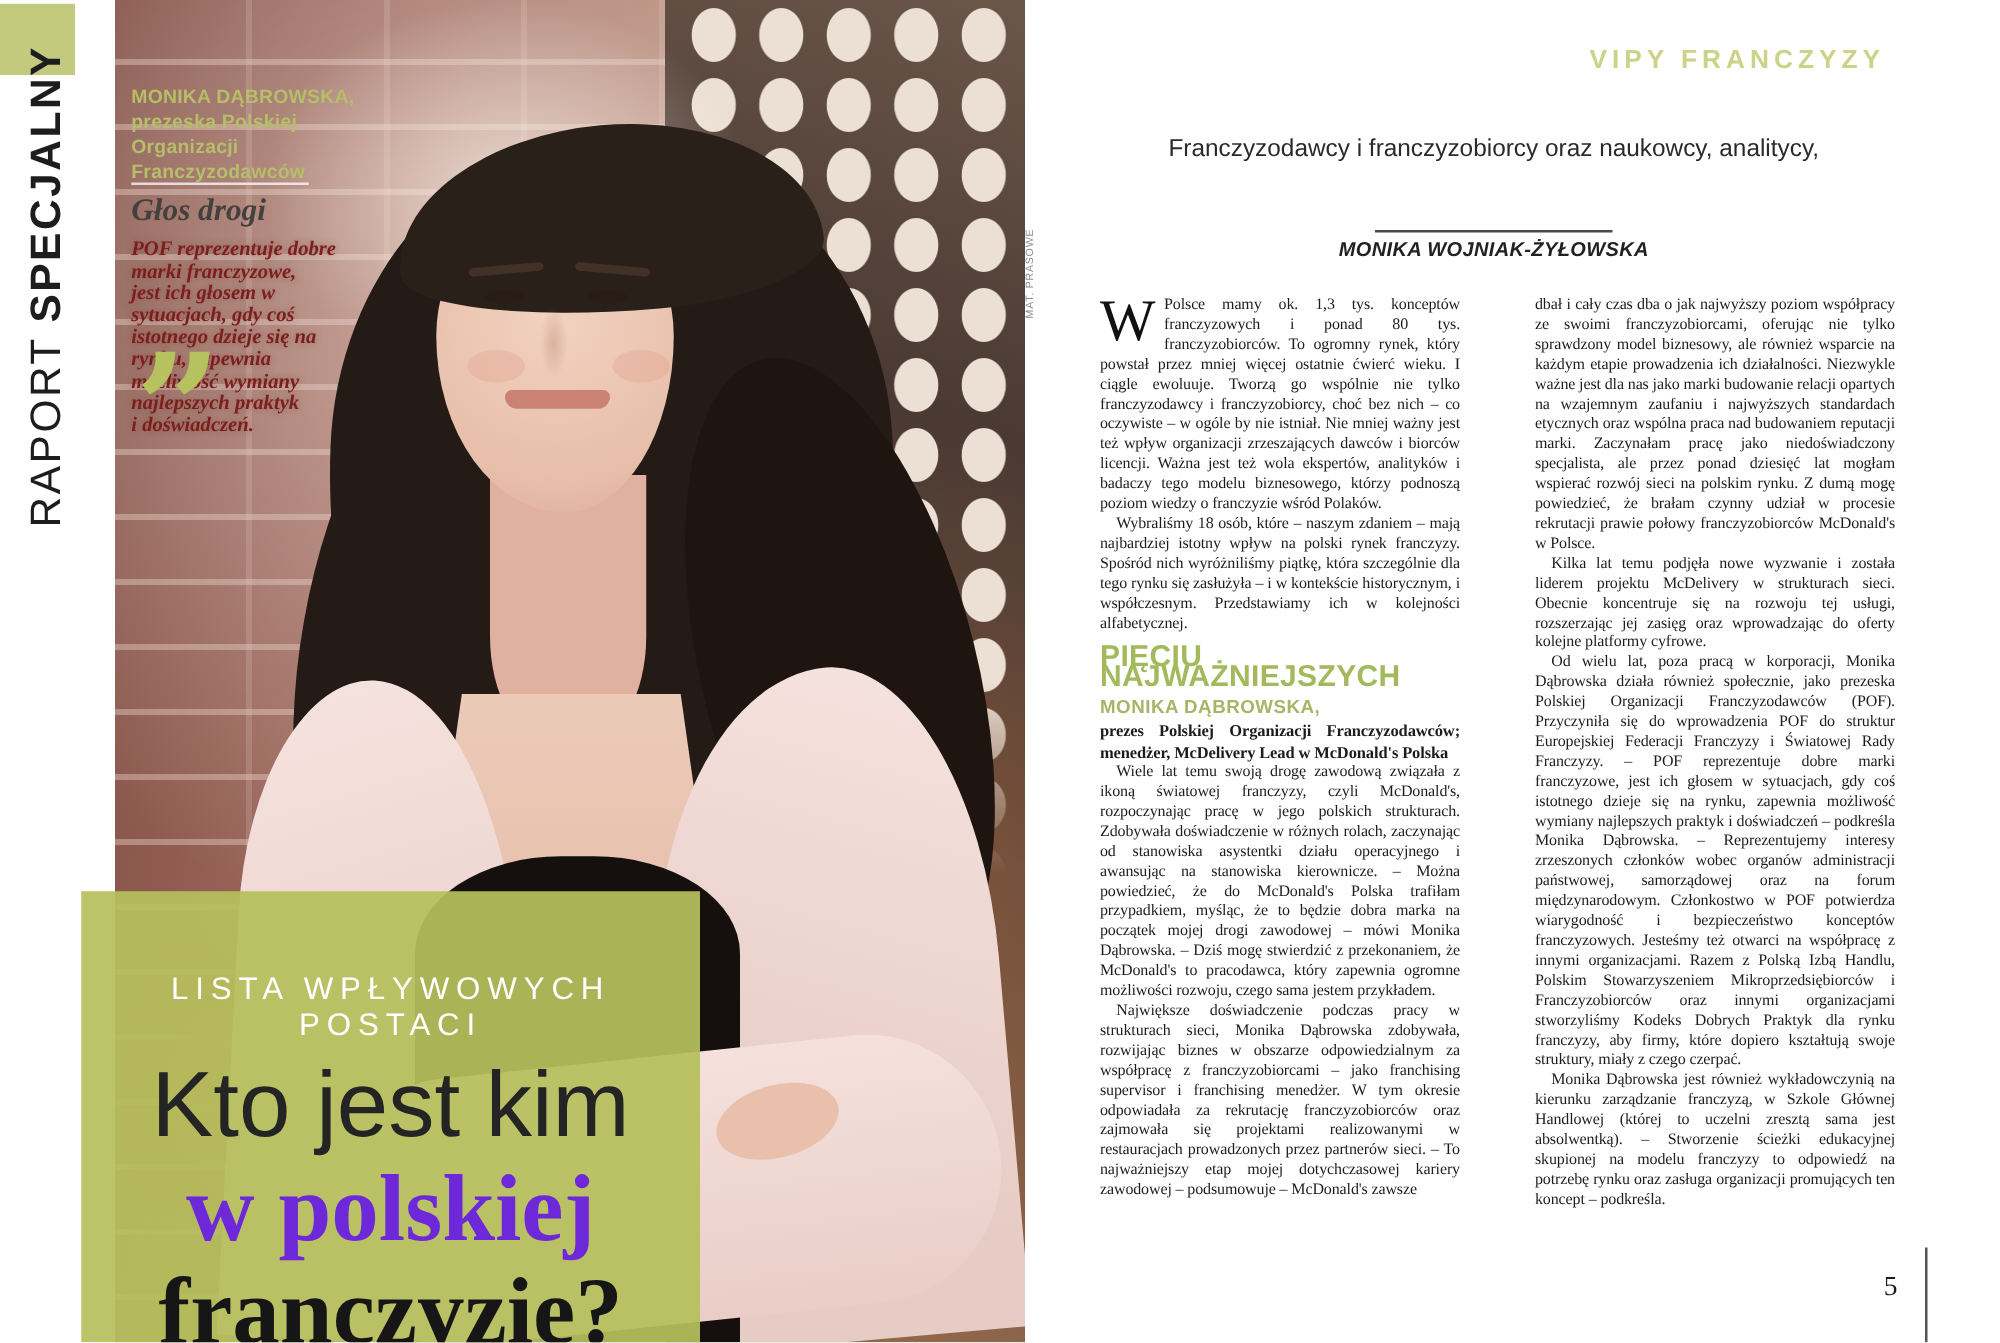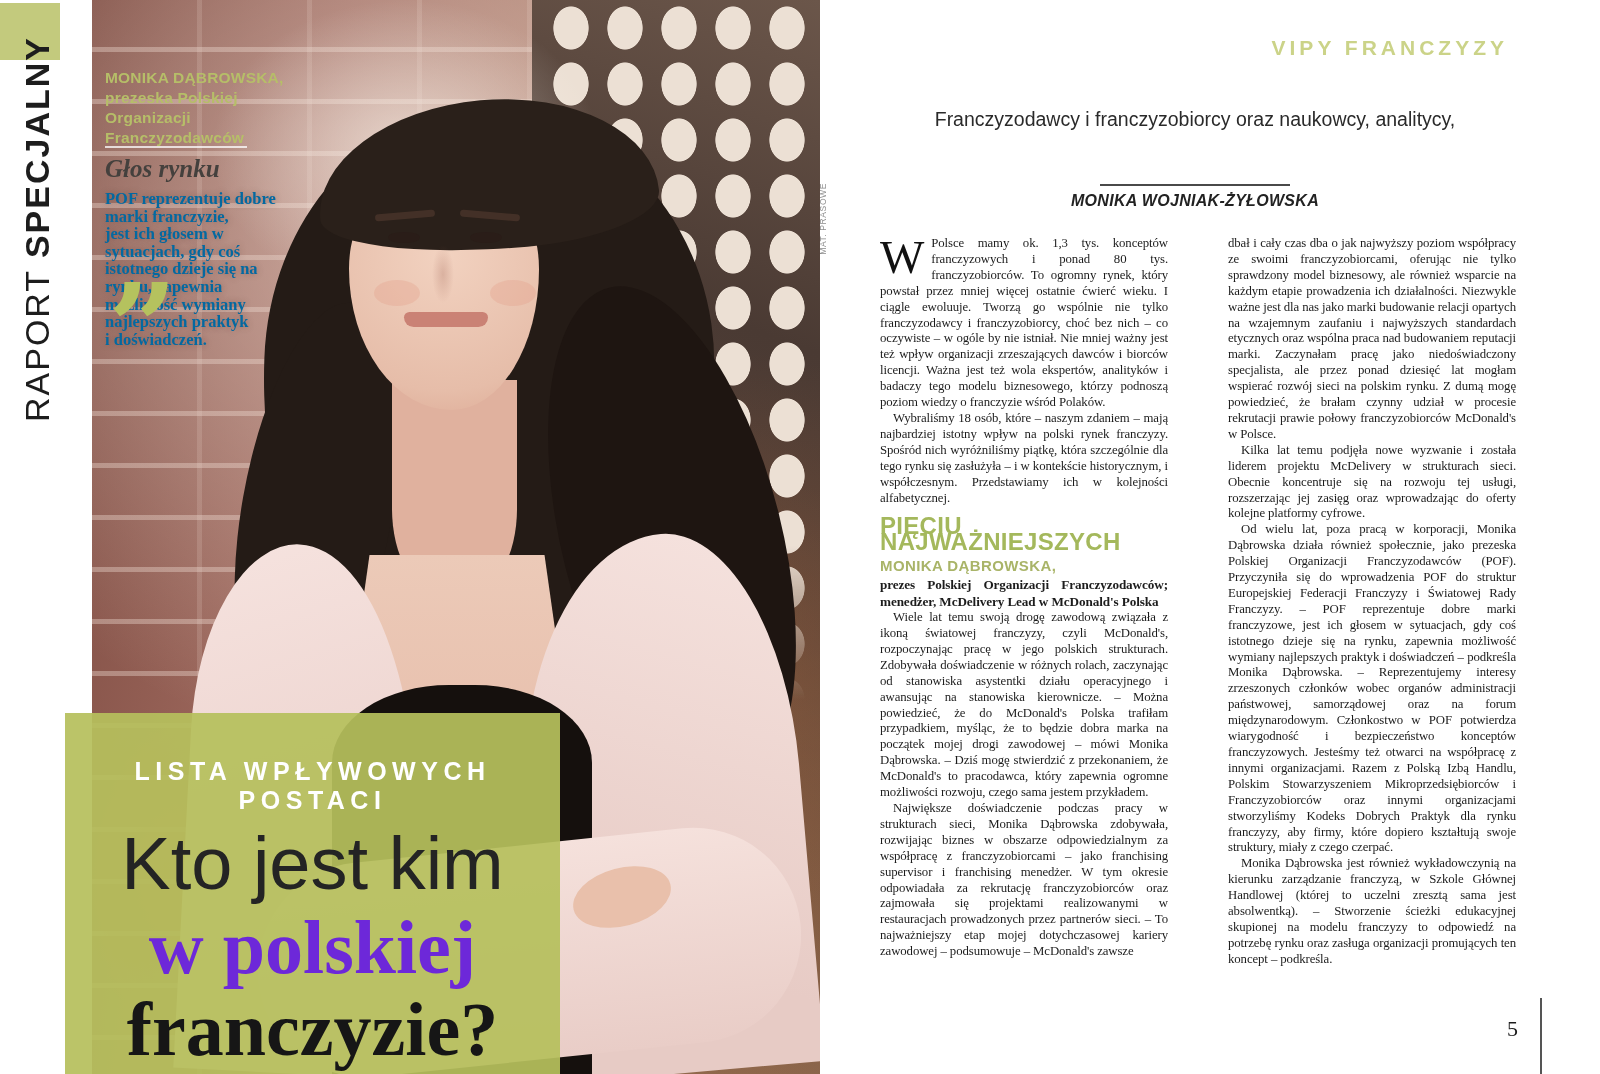--- a/index.html
+++ b/index.html
@@ -80,30 +80,30 @@
 
   
   .person-title{position:absolute;left:105px;top:68px;line-height:20px;
      font-size:15.5px;font-weight:bold;color:#b6be68;letter-spacing:.2px;}
   .overlay-divider{position:absolute;left:105px;top:146px;width:142px;height:2px;
      background:rgba(255,255,255,.75);}
   .quote-heading{position:absolute;left:105px;top:155px;
      font-family:"Liberation Serif",serif;font-style:italic;font-weight:bold;
      font-size:25px;color:#44403d;}
   .quote-lines{position:absolute;left:105px;top:190px;line-height:17.6px;
-     font-family:"Liberation Serif",serif;font-weight:bold;
-     font-size:16.5px;color:#0369a1;text-shadow:0 0 6px rgba(90,50,40,.35);}
+     font-family:"Liberation Serif",serif;font-style:italic;font-weight:bold;
+     font-size:16.5px;color:#7f1d1d;text-shadow:0 0 6px rgba(90,50,40,.35);}
   .quote-mark{position:absolute;left:108px;top:268px;
      font-family:"DejaVu Serif",serif;font-size:120px;line-height:120px;
      color:#b5c25e;font-weight:bold;}
 
   
   .green-box{position:absolute;left:65px;top:713px;width:495px;height:361px;
      background:rgba(182,192,92,.93);text-align:center;color:#1e1e1e;}
-  .kicker{margin-top:44px;font-size:25px;font-weight:bold;letter-spacing:5.5px;color:#ffffff;}
+  .kicker{margin-top:64px;font-size:25px;font-weight:normal;letter-spacing:5.5px;color:#ffffff;}
   .big-line1{margin-top:10px;font-size:74px;line-height:78px;font-weight:300;
      font-family:"Liberation Sans",sans-serif;color:#242424;}
   .big-line2{margin-top:4px;font-family:"Liberation Serif",serif;font-weight:bold;
      font-size:76px;line-height:80px;color:#6d28d9;}
   .big-line3{font-family:"Liberation Serif",serif;font-weight:bold;
      font-size:76px;line-height:84px;color:#161616;}
 
   .photo-credit{position:absolute;left:818px;top:183px;
      writing-mode:vertical-rl;transform:rotate(180deg);
      font-size:8.5px;color:#8d8d8d;letter-spacing:.6px;}
@@ -173,24 +173,24 @@
     <div class="lips"></div>
   </div>
 
   <div class="person-title">
     <div>MONIKA DĄBROWSKA,</div>
     <div>prezeska Polskiej</div>
     <div>Organizacji</div>
     <div>Franczyzodawców</div>
   </div>
   <div class="overlay-divider"></div>
-  <div class="quote-heading">Głos rynku</div>
+  <div class="quote-heading">Głos drogi</div>
   <div class="quote-lines">
     <div>POF reprezentuje dobre</div>
-    <div>marki franczyzie,</div>
+    <div>marki franczyzowe,</div>
     <div> jest ich głosem w</div>
     <div>sytuacjach, gdy coś</div>
     <div>istotnego dzieje się na</div>
     <div>rynku, zapewnia</div>
     <div>możliwość wymiany</div>
     <div>najlepszych praktyk</div>
     <div>i doświadczeń.</div>
   </div>
   <div class="quote-mark">”</div>
 

